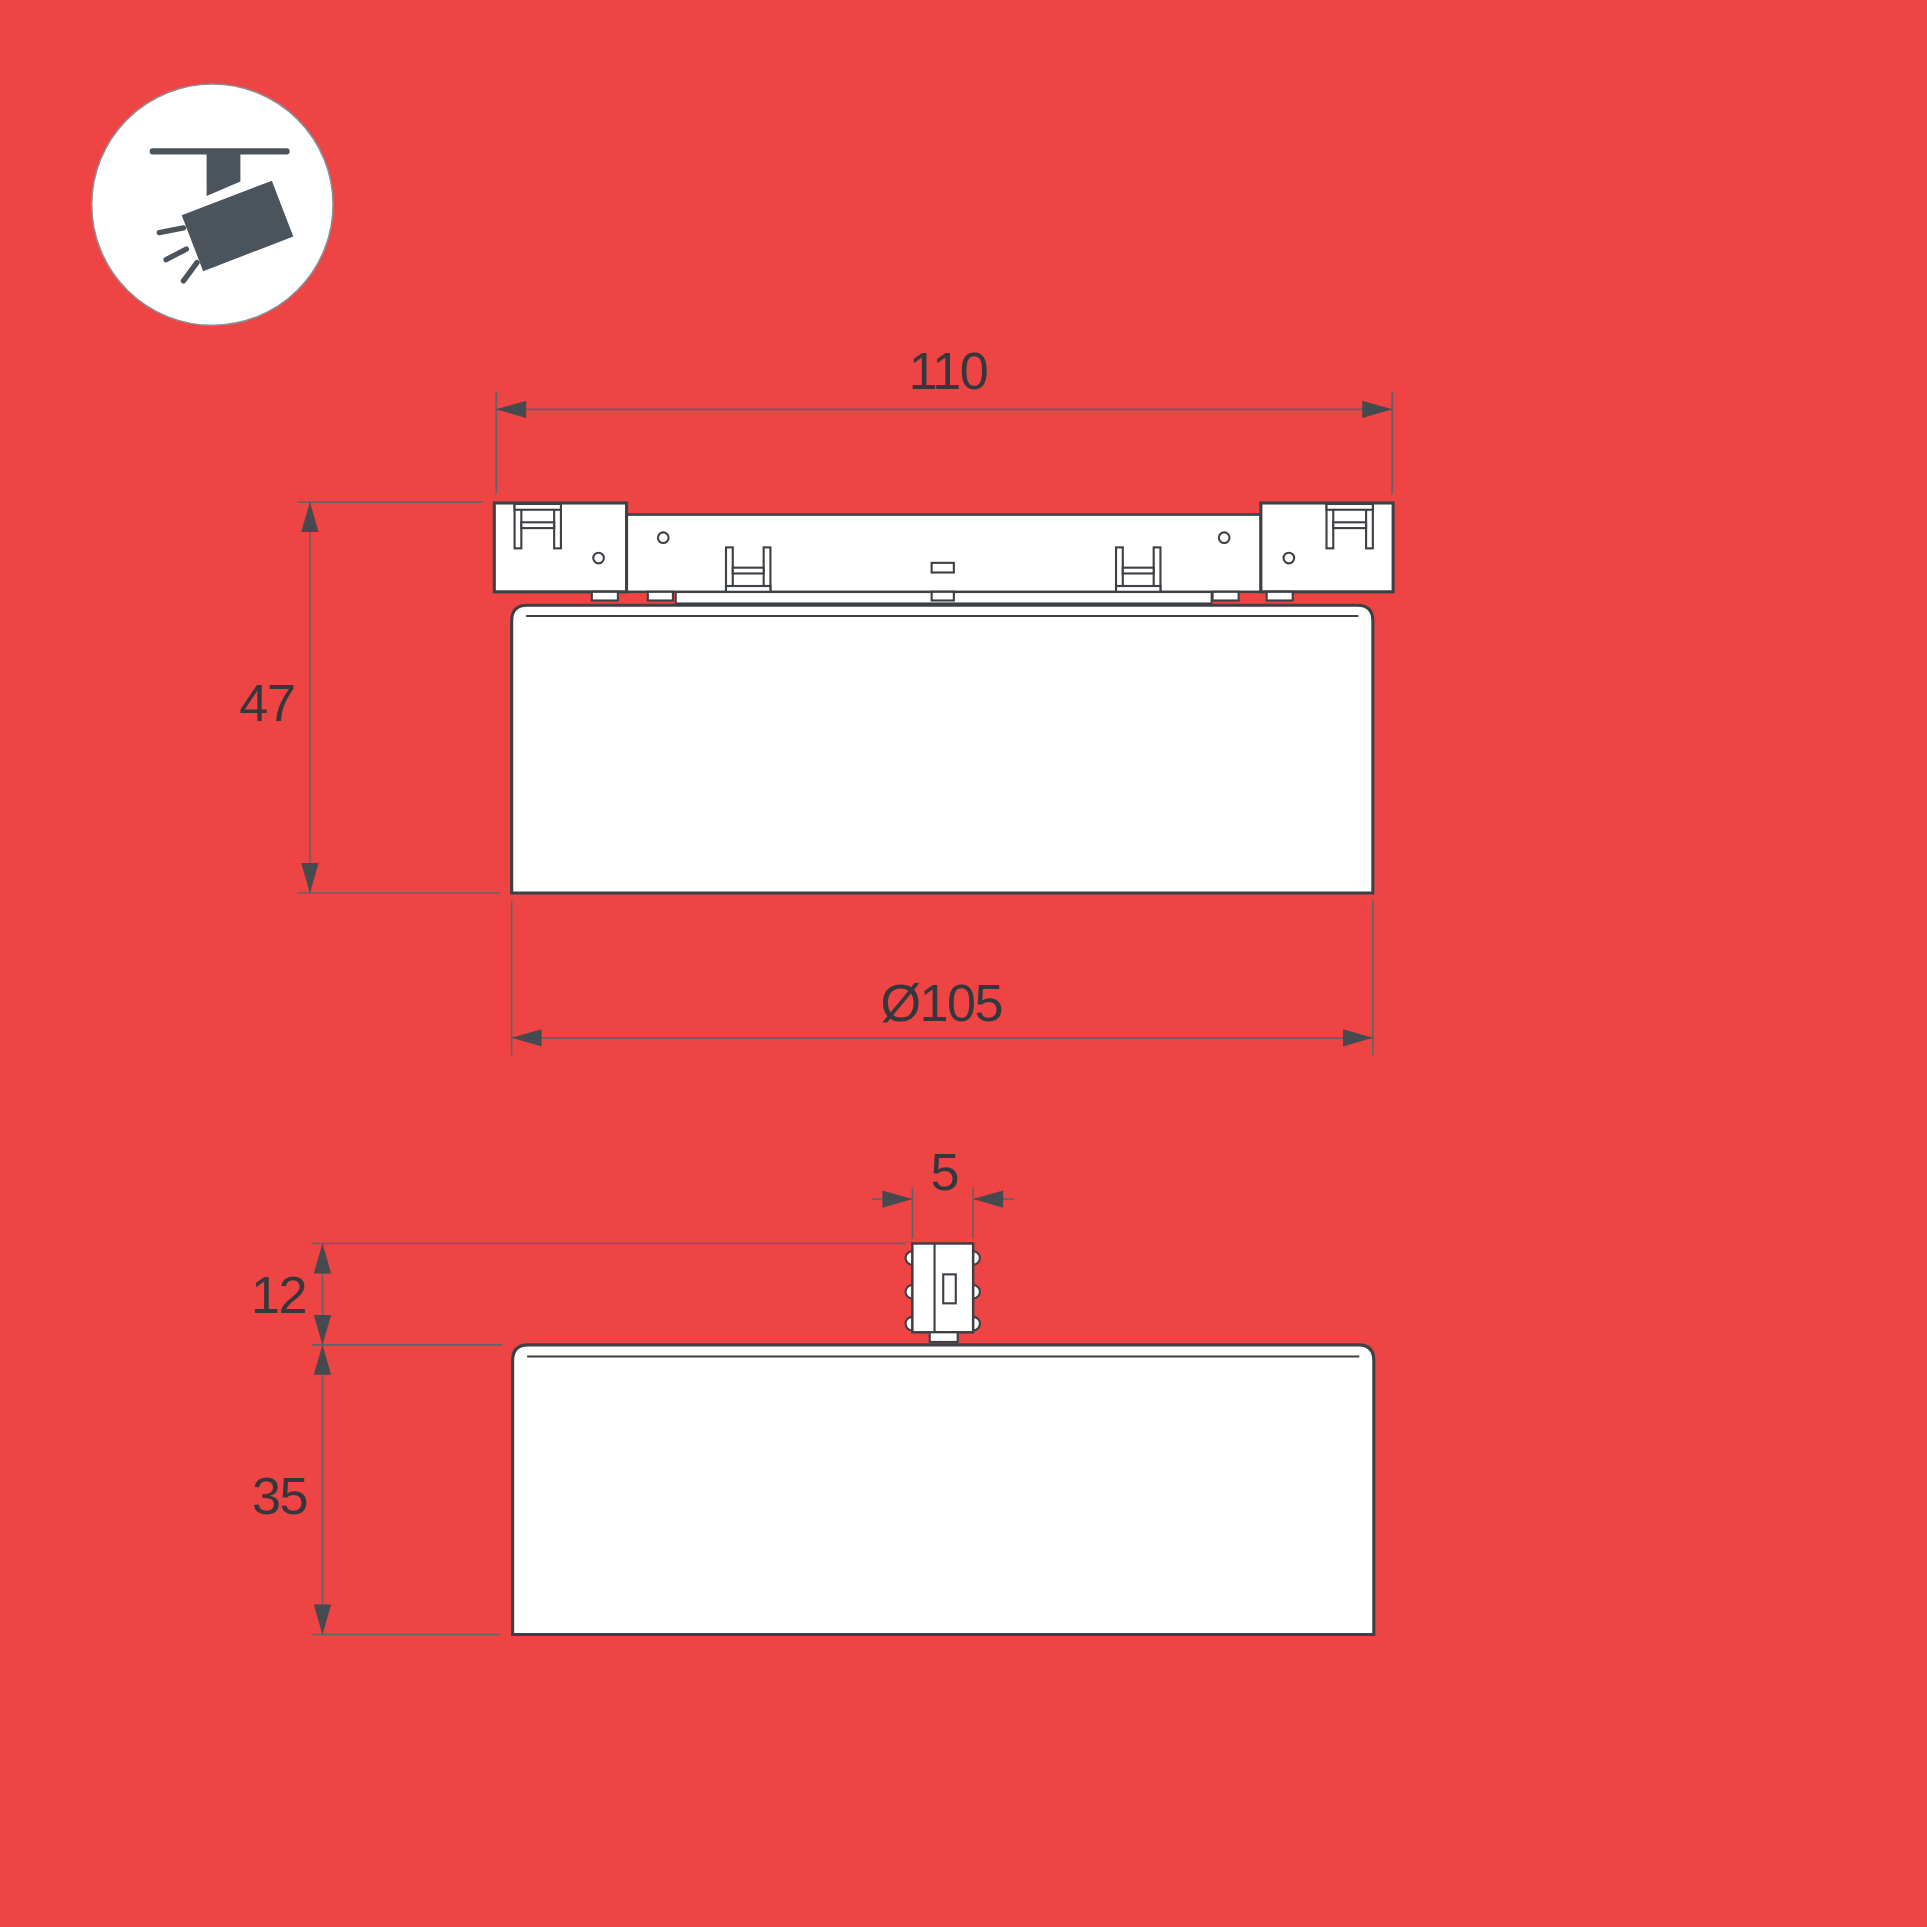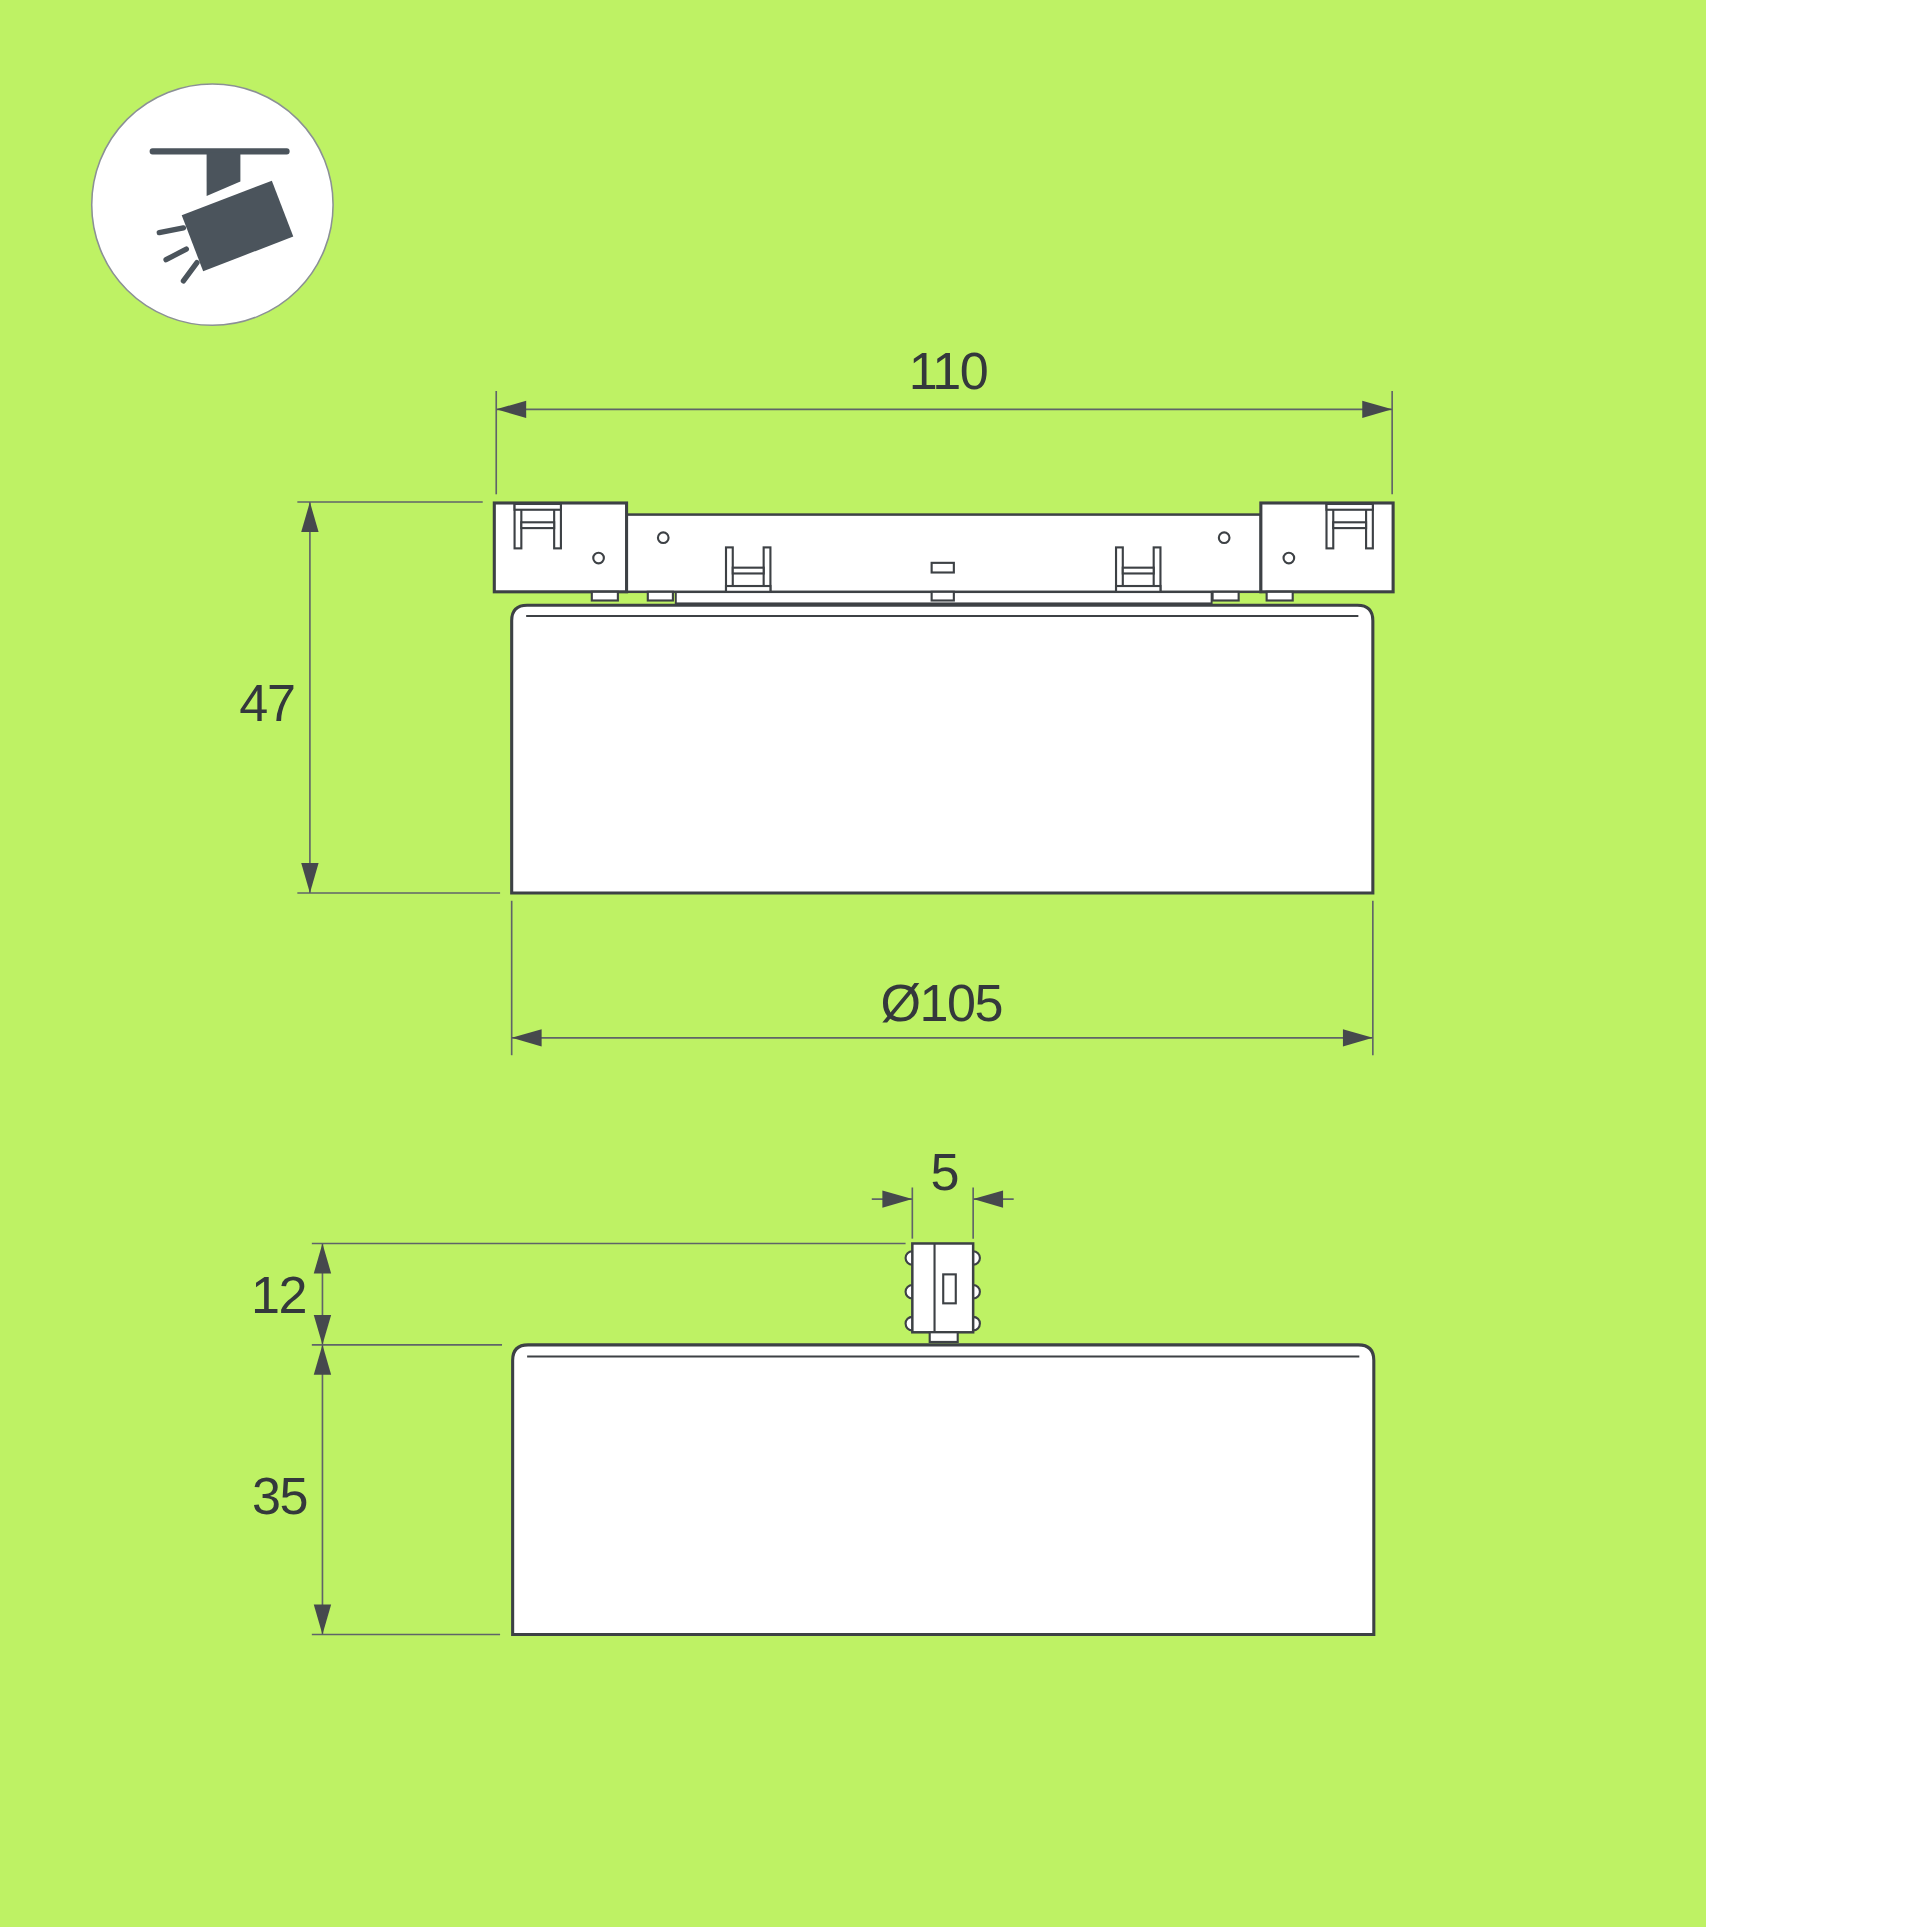--- a/index.html
+++ b/index.html
@@ -4,21 +4,21 @@
 <style>
   :root{
     --outline:#3d4145;
     --dim:#5f6468;
     --arrow:#46494d;
     --text:#34383c;
     --icon:#4b545c;
     --ring:#8b9095;
   }
   html,body{margin:0;padding:0;background:#ffffff;}
-  .stage{position:relative;width:1706px;height:1927px;background:#bef264;overflow:hidden;}
+  .stage{position:relative;width:1927px;height:1927px;background:#ef4444;overflow:hidden;}
   svg{position:absolute;left:0;top:0;}
   .shape{fill:#ffffff;stroke:var(--outline);}
   .sw32{stroke-width:3.2;}
   .sw26{stroke-width:2.6;}
   .sw22{stroke-width:2.2;}
   .sw2{stroke-width:2;}
   .thin{stroke:var(--dim);stroke-width:1.7;fill:none;}
   .arrow{fill:var(--arrow);stroke:none;}
   .dim-text{font-family:"Liberation Sans",sans-serif;font-size:54px;fill:var(--text);letter-spacing:-1.5px;}
   .icon-fill{fill:var(--icon);stroke:none;}

